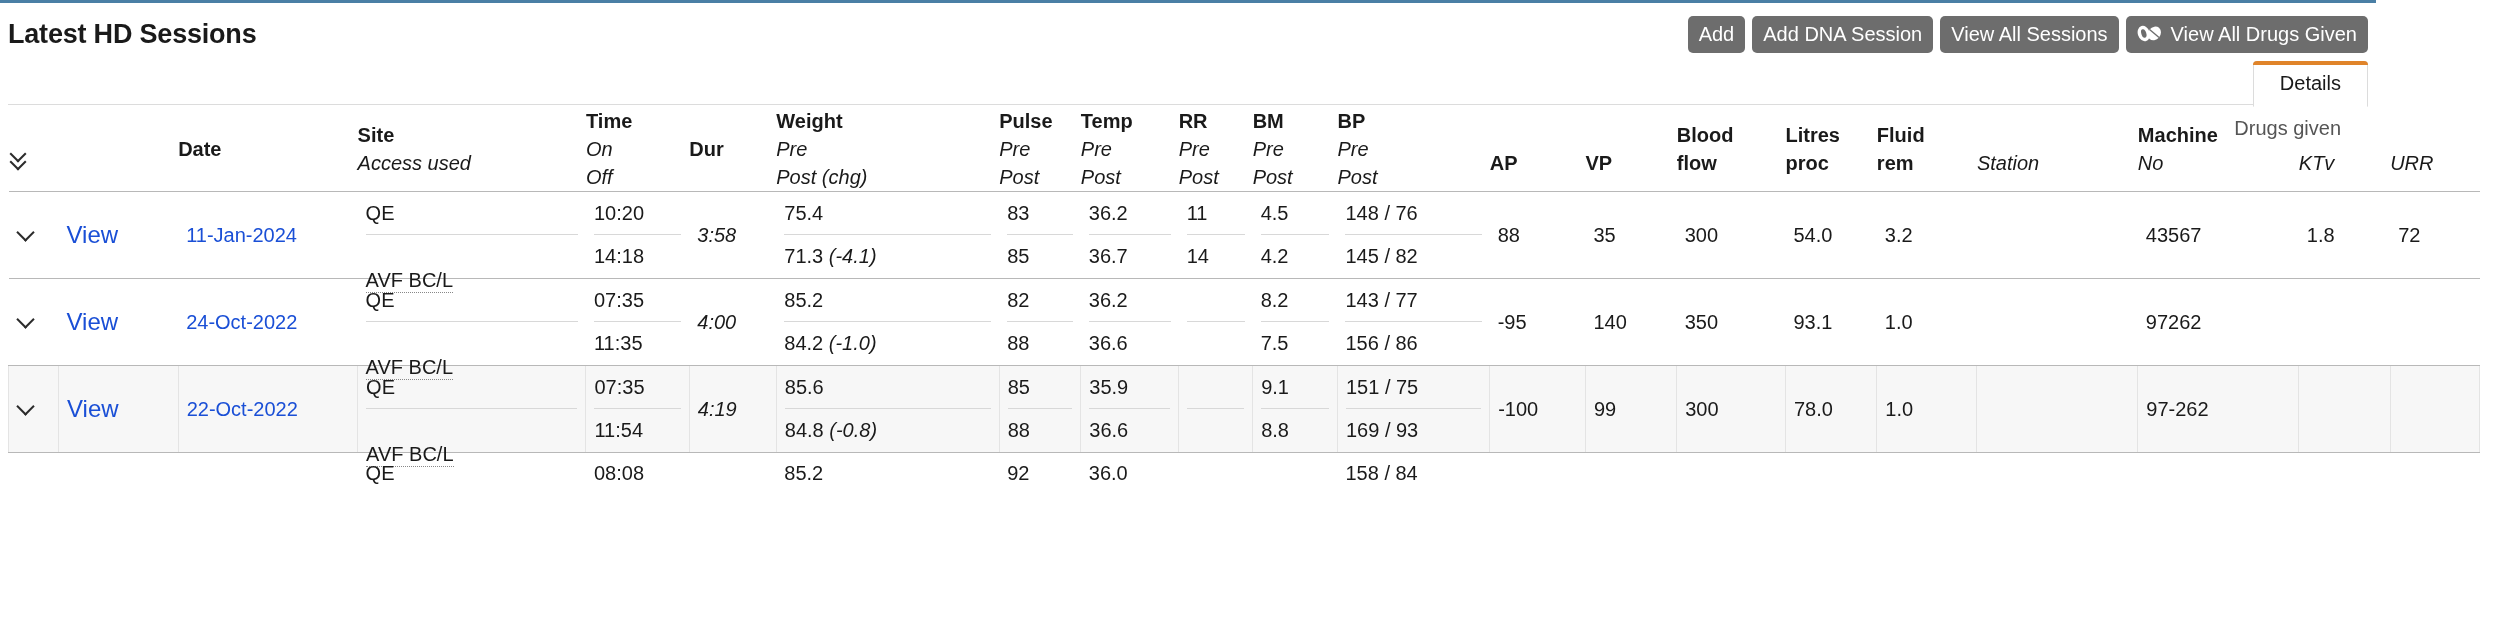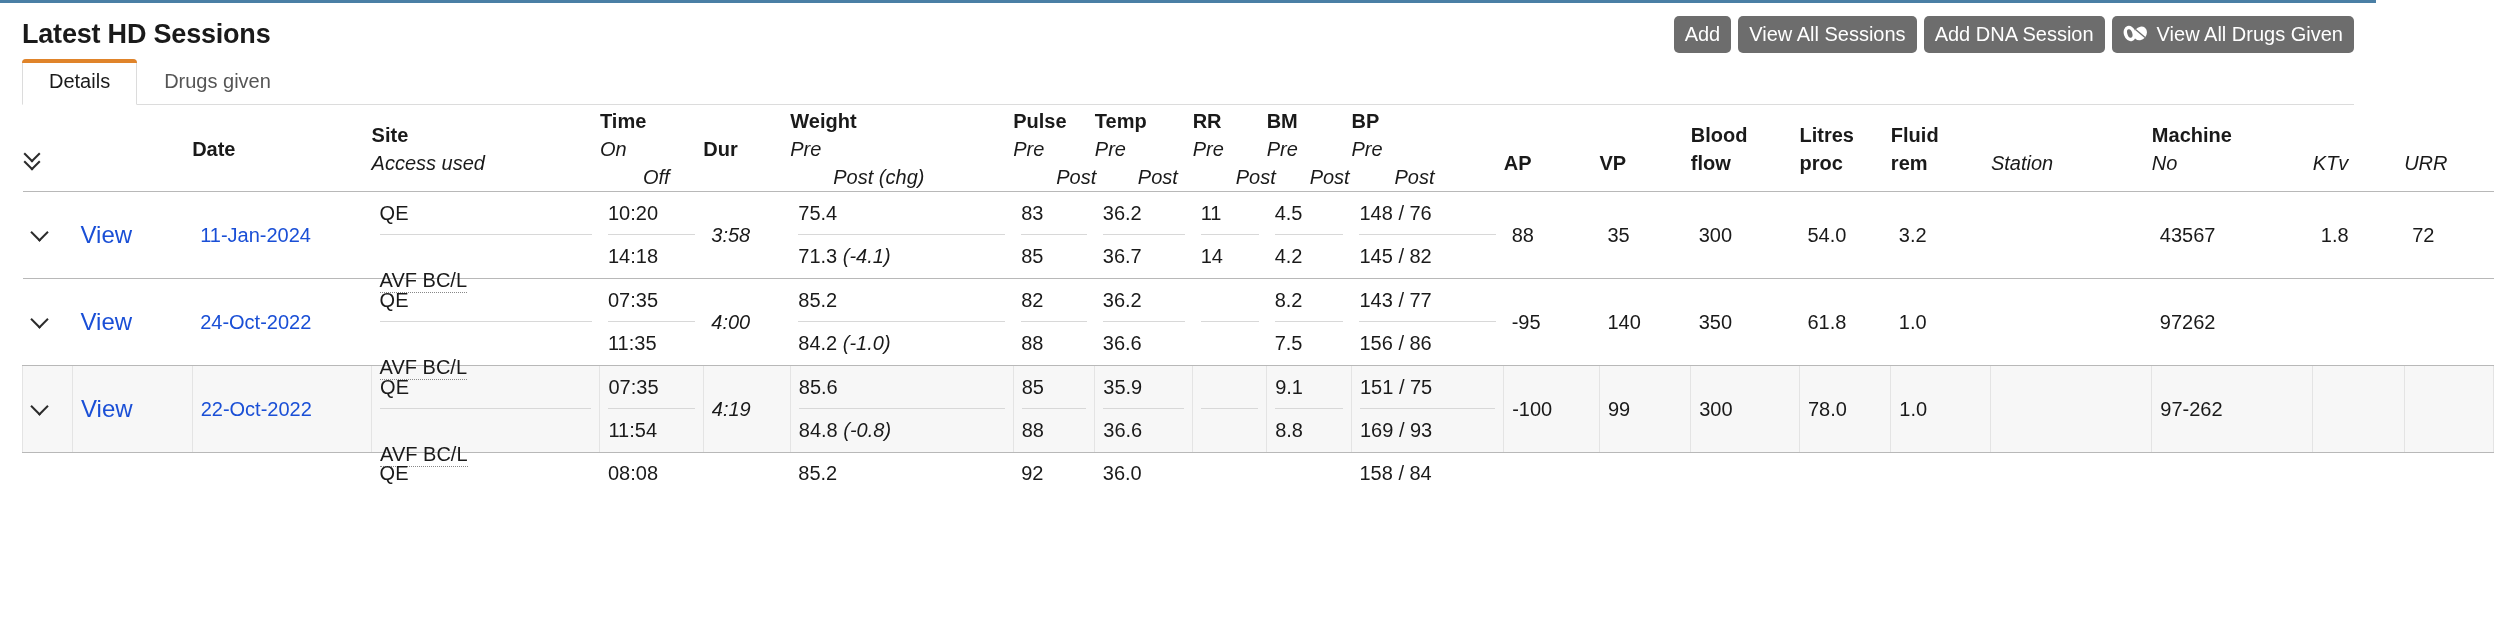--- a/index.html
+++ b/index.html
@@ -8,21 +8,21 @@
     width: 2508px; height: 640px;
     background: #ffffff;
     font-family: "Liberation Sans", sans-serif;
     overflow: hidden;
   }
   #root {
     width: 2376px; height: 640px;
     position: relative;
     background: #fff;
     border-top: 3px solid #4a7fa5;
-    padding: 0 22px;
+    padding: 0 8px;
   }
 
   
   .hdr {
     display: flex; align-items: center; justify-content: space-between;
     height: 54px;
     padding-top: 8px;
   }
   .page-title {
     font-size: 27px;
@@ -48,20 +48,21 @@
     gap: 9px;
   }
   .pill-icon { display: inline-block; width: 25px; height: 19px; flex: none; }
 
   
   .tabs {
     display: flex; align-items: flex-end;
     height: 44px;
     border-bottom: 1px solid #dcdcdc;
     margin-top: 4px;
+    flex-direction: column;
   }
   .tab {
     font-size: 20px;
     padding: 10px 26px 11px 26px;
     cursor: pointer;
     position: relative;
     color: #555;
     background: transparent;
     border: 1px solid transparent;
     border-bottom: none;
@@ -103,21 +104,21 @@
   thead th {
     font-weight: bold;
     font-size: 20px;
     padding: 6px 8px 4px 8px;
     vertical-align: top;
     white-space: nowrap;
   }
   .hdr-stack { display: flex; flex-direction: column; gap: 0; }
   .hdr-main { font-weight: bold; line-height: 28px; min-height: 28px; white-space: nowrap; }
   .hdr-sub  { font-style: italic; font-weight: normal; line-height: 28px; min-height: 28px; white-space: nowrap; }
-  .hdr-sub2 { font-style: italic; font-weight: normal; line-height: 28px; min-height: 28px; white-space: nowrap; margin-left: 43px; }
+  .hdr-sub2 { font-style: italic; font-weight: normal; line-height: 28px; min-height: 28px; white-space: nowrap; }
 
   thead tr.hrow { }
   thead .headcell { padding: 4px 8px 2px 8px; vertical-align: top; }
 
   
   tbody tr.session-row > td {
     border-top: 1px solid #b8b8b8;
     border-bottom: 1px solid #b8b8b8;
     height: 86px;
     padding: 0 8px;
@@ -201,24 +202,24 @@
 
 <div id="root">
 
   <div class="hdr">
     <div class="page-title">Latest HD Sessions</div>
     <div class="btn-group">
       <button class="btn">
         <span>Add</span>
       </button>
       <button class="btn">
-        <span>View All Sessions</span>
+        <span>Add DNA Session</span>
       </button>
       <button class="btn">
-        <span>Add DNA Session</span>
+        <span>View All Sessions</span>
       </button>
       <button class="btn">
         <span class="pill-icon">
           <svg viewBox="0 0 26 20" width="25" height="19" aria-hidden="true">
             <g fill="#ffffff">
               <ellipse cx="7" cy="10" rx="6.3" ry="8.2" transform="rotate(-18 7 10)"></ellipse>
               <g transform="rotate(40 18 10)">
                 <rect x="11.5" y="2.2" width="13" height="15.4" rx="7.7"></rect>
               </g>
             </g>
@@ -636,21 +637,21 @@
               <span>140</span>
             </div>
           </td>
         <td>
             <div class="cellmid">
               <span>350</span>
             </div>
           </td>
         <td>
             <div class="cellmid">
-              <span>61.8</span>
+              <span>93.1</span>
             </div>
           </td>
         <td>
             <div class="cellmid">
               <span>1.0</span>
             </div>
           </td>
         <td>
             <div class="cellmid">
               <span></span>

